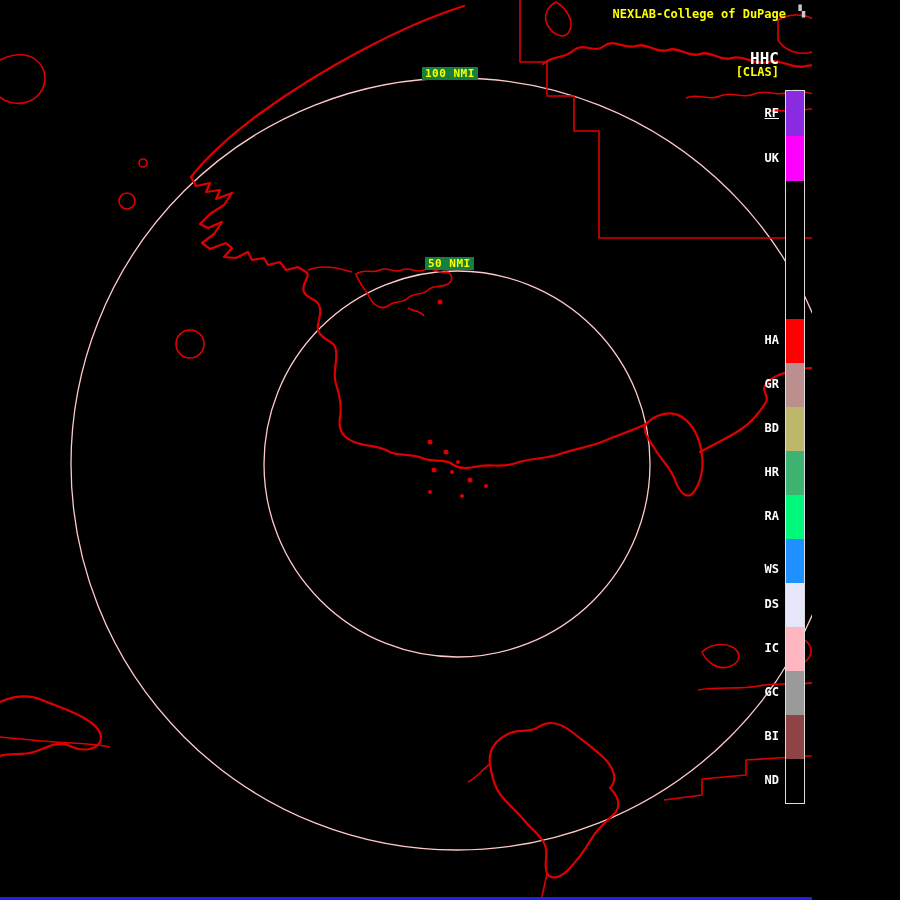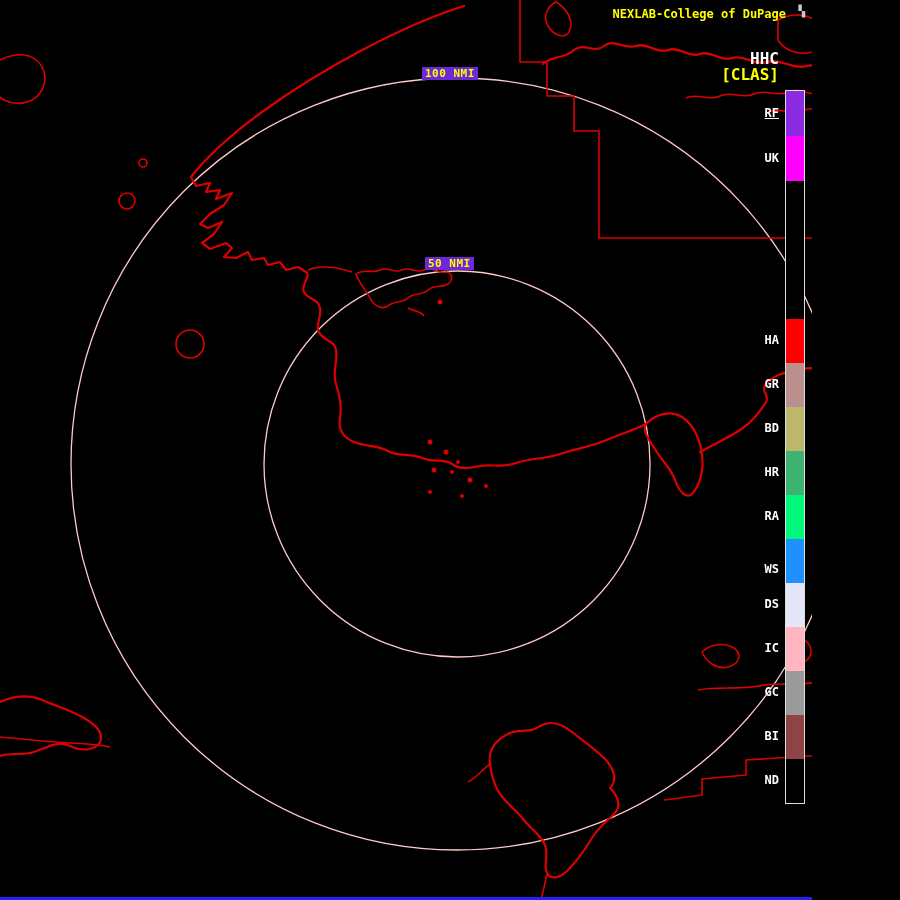--- a/index.html
+++ b/index.html
@@ -11,23 +11,23 @@
   }
   svg.map{position:absolute;inset:0;display:block;}
   .ring{fill:none;stroke:var(--ring,#ffc9c9);stroke-width:1.3;}
   .coast{fill:none;stroke:var(--map-outline,#dd0000);stroke-width:2.2;stroke-linejoin:round;stroke-linecap:round;}
   .coast-thin{fill:none;stroke:var(--map-outline,#dd0000);stroke-width:1.6;stroke-linejoin:round;}
   .island{fill:var(--map-outline,#dd0000);stroke:none;}
 
   .brand{position:absolute;top:7px;right:26px;color:var(--brand-text,#ff0);font-size:12px;font-weight:bold;white-space:nowrap;}
   .logo{position:absolute;top:5px;right:7px;color:#c8c8c8;font-size:11px;}
   .product-code{position:absolute;top:49px;right:33px;color:var(--product-code-text,#fff);font-size:16px;font-weight:bold;}
-  .mode{position:absolute;top:65px;right:33px;color:var(--mode-text,#ff0);font-size:16px;font-weight:bold;}
+  .mode{position:absolute;top:65px;right:33px;color:var(--mode-text,#ff0);font-size:12px;font-weight:bold;}
 
-  .ring-label{position:absolute;background:#6d28d9;color:var(--ring-label,#ff0);font-size:11px;font-weight:bold;padding:0 3px;letter-spacing:0.5px;white-space:nowrap;}
+  .ring-label{position:absolute;background:#15803d;color:var(--ring-label,#ff0);font-size:11px;font-weight:bold;padding:0 3px;letter-spacing:0.5px;white-space:nowrap;}
   .ring-label.r100{top:67px;left:422px;}
   .ring-label.r50{top:257px;left:425px;text-align:center;}
 
   .colorbar{position:absolute;top:90px;right:7px;width:18px;height:712px;border:1px solid var(--legend-border,#ddd);background:#000;box-sizing:content-box;}
   .legend-seg{position:absolute;left:0;width:100%;}
   .legend-label{position:absolute;right:33px;transform:translateY(-50%);color:var(--legend-label,#fff);font-size:12px;font-weight:bold;}
 
   .footer-text{position:absolute;bottom:6px;left:50%;transform:translateX(-54%);color:var(--footer-text,#c8c8c8);font-size:13px;letter-spacing:1.5px;white-space:nowrap;}
   .footer-bar{position:absolute;bottom:0;left:0;width:100%;height:3px;background:var(--footer-bar,#22f);}
 </style>

